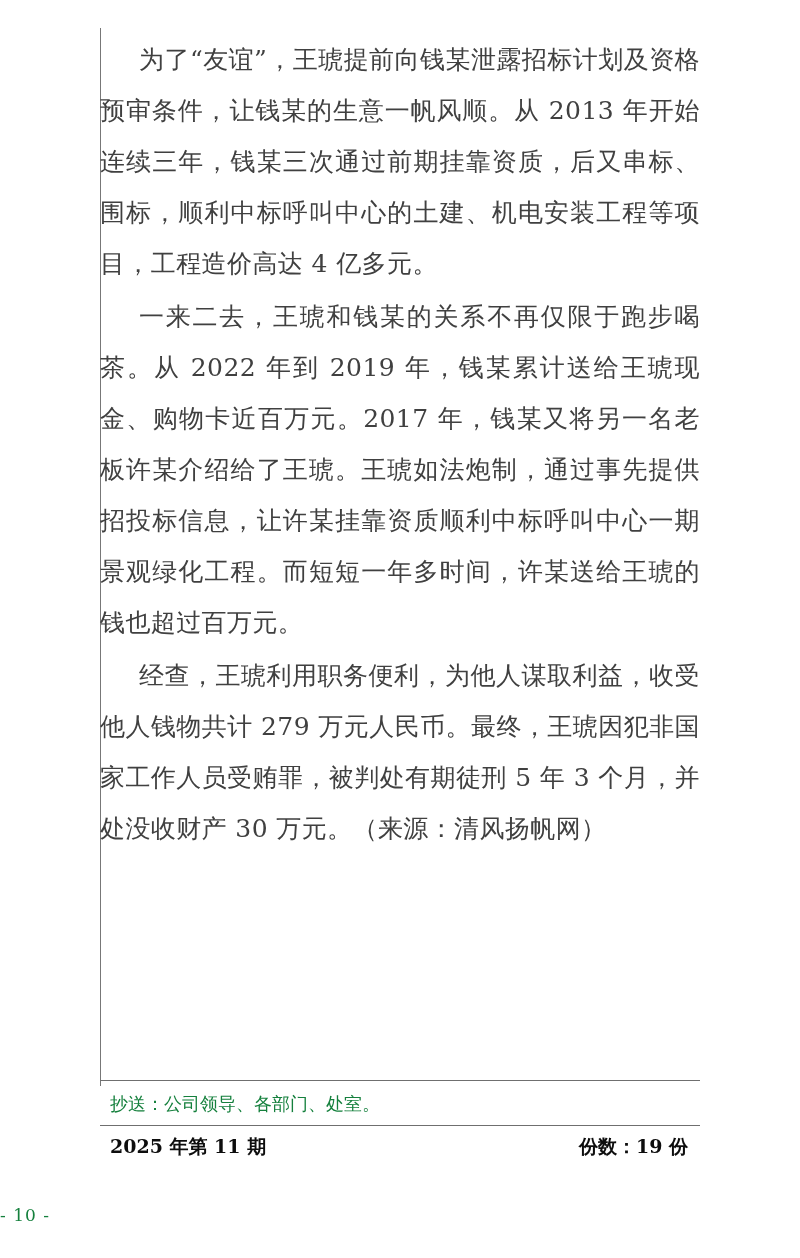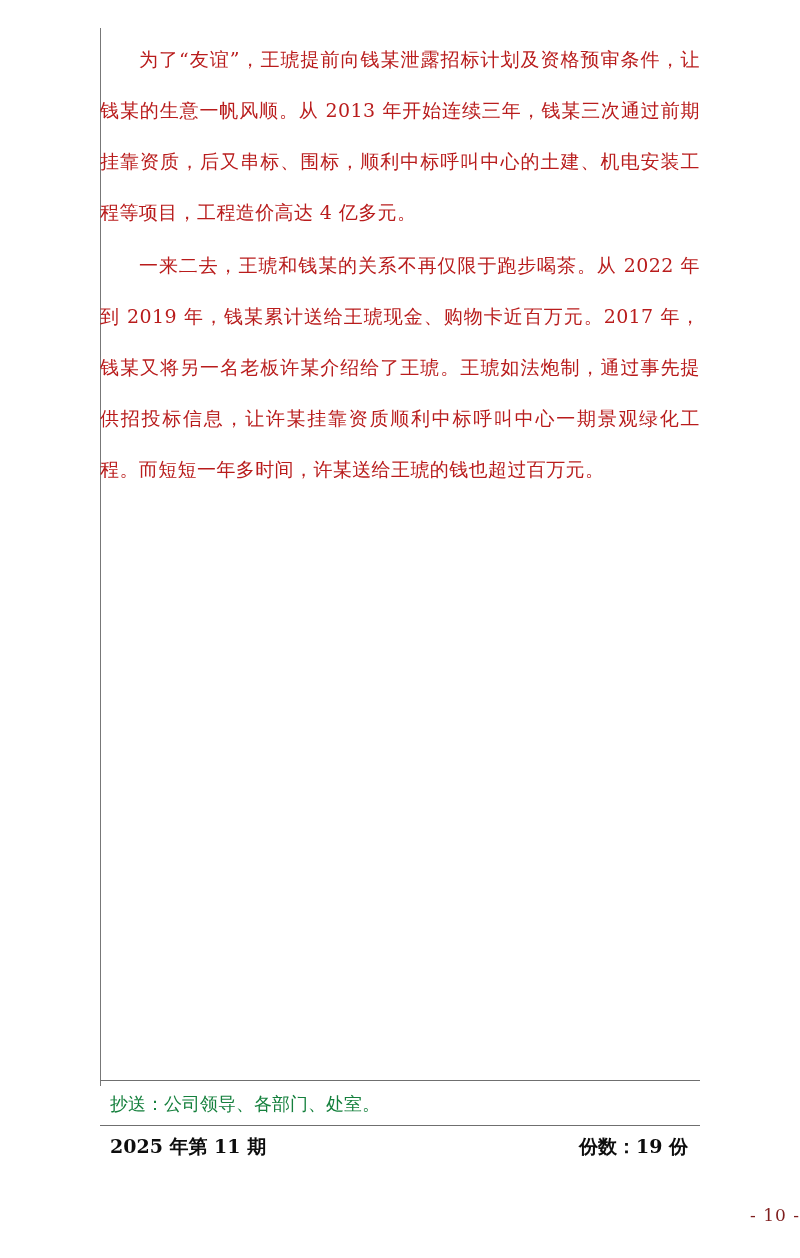--- a/index.html
+++ b/index.html
@@ -35,27 +35,27 @@
 
   .content {
     position: absolute;
     left: 100px;
     top: 34px;
     width: 600px;
   }
 
   p.para {
     margin: 0 0 2px 0;
-    font-size: 19px;
+    font-size: 25px;
     line-height: 51px;
     text-align: justify;
     text-justify: inter-ideograph;
     text-indent: 39px;
     letter-spacing: 0.4px;
-    color: #b91c1c;
+    color: #404040;
     font-family: "DejaVu Serif", "Liberation Serif", serif;
   }
 
   
   .footer {
     position: absolute;
     left: 100px;
     top: 1080px;
     width: 600px;
   }
@@ -85,36 +85,37 @@
     color: #0d0d0d;
   }
   .footer .meta-left { white-space: nowrap; }
   .footer .meta-right { white-space: nowrap; padding-right: 2px; }
 
   .page-number {
     position: absolute;
     left: 0;
     right: 0;
     top: 1205px;
-    text-align: right;
+    text-align: left;
     font-size: 17px;
-    color: #7f1d1d;
+    color: #15803d;
     letter-spacing: 1px;
   }
 </style>
 </head>
 <body>
 
 <div class="page">
 
   <div class="left-rule"></div>
 
   <div class="content">
     <p class="para">为了“友谊”，王琥提前向钱某泄露招标计划及资格预审条件，让钱某的生意一帆风顺。从 2013 年开始连续三年，钱某三次通过前期挂靠资质，后又串标、围标，顺利中标呼叫中心的土建、机电安装工程等项目，工程造价高达 4 亿多元。</p>
     <p class="para">一来二去，王琥和钱某的关系不再仅限于跑步喝茶。从 2022 年到 2019 年，钱某累计送给王琥现金、购物卡近百万元。2017 年，钱某又将另一名老板许某介绍给了王琥。王琥如法炮制，通过事先提供招投标信息，让许某挂靠资质顺利中标呼叫中心一期景观绿化工程。而短短一年多时间，许某送给王琥的钱也超过百万元。</p>
+    <p class="para">经查，王琥利用职务便利，为他人谋取利益，收受他人钱物共计 279 万元人民币。最终，王琥因犯非国家工作人员受贿罪，被判处有期徒刑 5 年 3 个月，并处没收财产 30 万元。（来源：清风扬帆网）</p>
   </div>
 
   <div class="footer">
     <div class="rule"></div>
     <div class="cc-line">抄送：公司领导、各部门、处室。</div>
     <div class="rule2"></div>
     <div class="meta-row">
       <div class="meta-left">2025 年第 11 期</div>
       <div class="meta-right">份数：19 份</div>
     </div>

